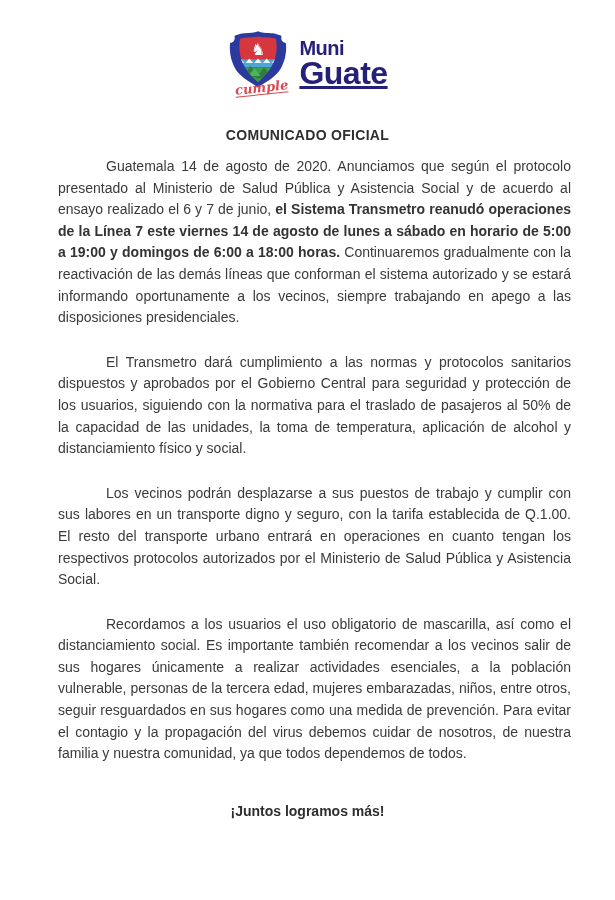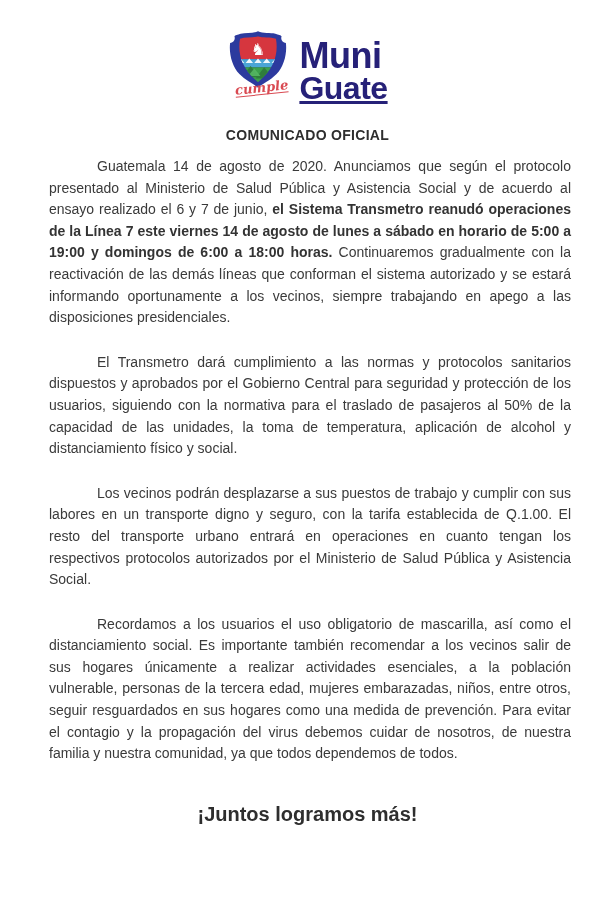--- a/index.html
+++ b/index.html
@@ -47,21 +47,21 @@
     padding-bottom: 0px;
     line-height: 1;
   }
   .logo-text {
     display: flex;
     flex-direction: column;
     margin-top: 9px;
     line-height: 1;
   }
   .logo-line1 {
-    font-size: 36px;
+    font-size: 20px;
     font-weight: bold;
     color: #262178;
     letter-spacing: -0.5px;
     line-height: 0.95;
   }
   .logo-line2 {
     font-size: 32px;
     font-weight: bold;
     color: #262178;
     letter-spacing: -0.5px;
@@ -80,27 +80,27 @@
   }
   .content {
     margin: 13px 44px 0 42px;
     font-size: 14px;
     line-height: 21.6px;
     text-align: justify;
     color: #3a3a3a;
   }
   .content p {
     text-indent: 48px;
-    margin: 0 0 23px 7px;
+    margin: 0 0 23px 16px;
   }
   .content strong { color: #333333; }
   .closing {
     margin-top: 38px;
     text-align: center;
-    font-size: 20px;
+    font-size: 14px;
     font-weight: bold;
     color: #2e2e2e;
   }
 </style>
 </head>
 <body>
 
 <div class="page">
 
   <header class="logo-row">

